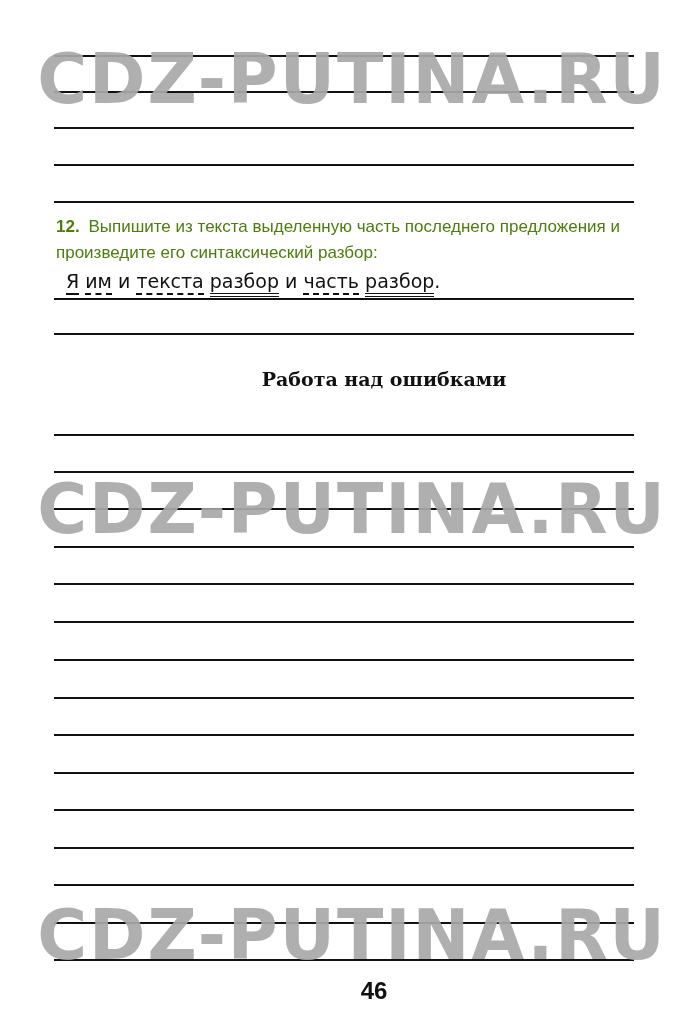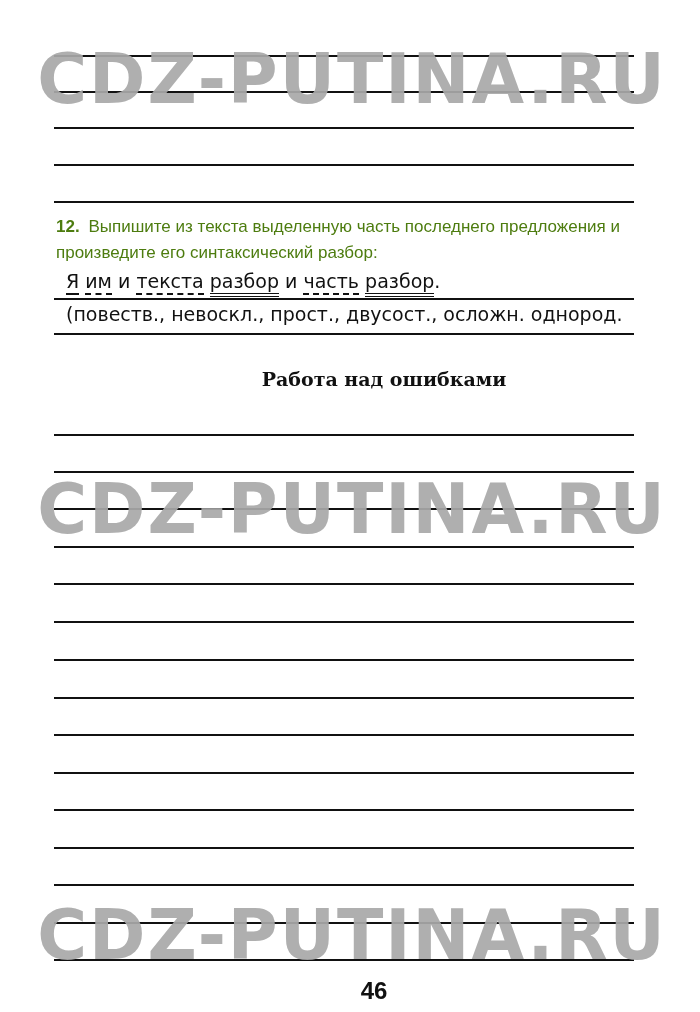--- a/index.html
+++ b/index.html
@@ -35,21 +35,20 @@
     <span>Выпишите из текста выделенную часть последнего предложения и произведите его синтаксический разбор:</span>
   </div>
 
   <div class="sentence">
     <span class="u-single">Я</span><span>&nbsp;</span><span class="u-dashed">им</span><span>&nbsp;и&nbsp;</span><span class="u-dashed">текста</span><span>&nbsp;</span><span class="u-double">разбор</span><span>&nbsp;и&nbsp;</span><span class="u-dashed">часть</span><span>&nbsp;</span><span class="u-double">разбор</span><span>.</span>
   </div>
 
   <div class="rule" style="top:298px"></div>
 
   <div class="analysis">
-    <div>(повеств., невоскл., прост., двусост., осложн. однород.</div>
   </div>
 
   <div class="rule" style="top:333px"></div>
 
   <div class="heading">Работа над ошибками</div>
 
   <div class="rule" style="top:434px"></div>
   <div class="rule" style="top:471px"></div>
   <div class="rule" style="top:508px"></div>
   <div class="rule" style="top:546px"></div>

